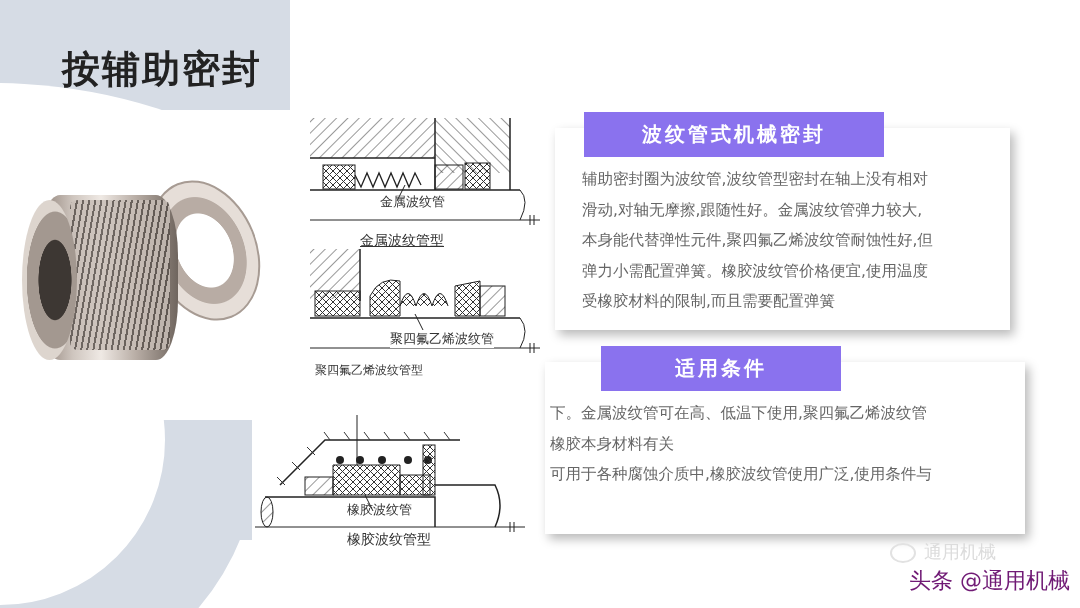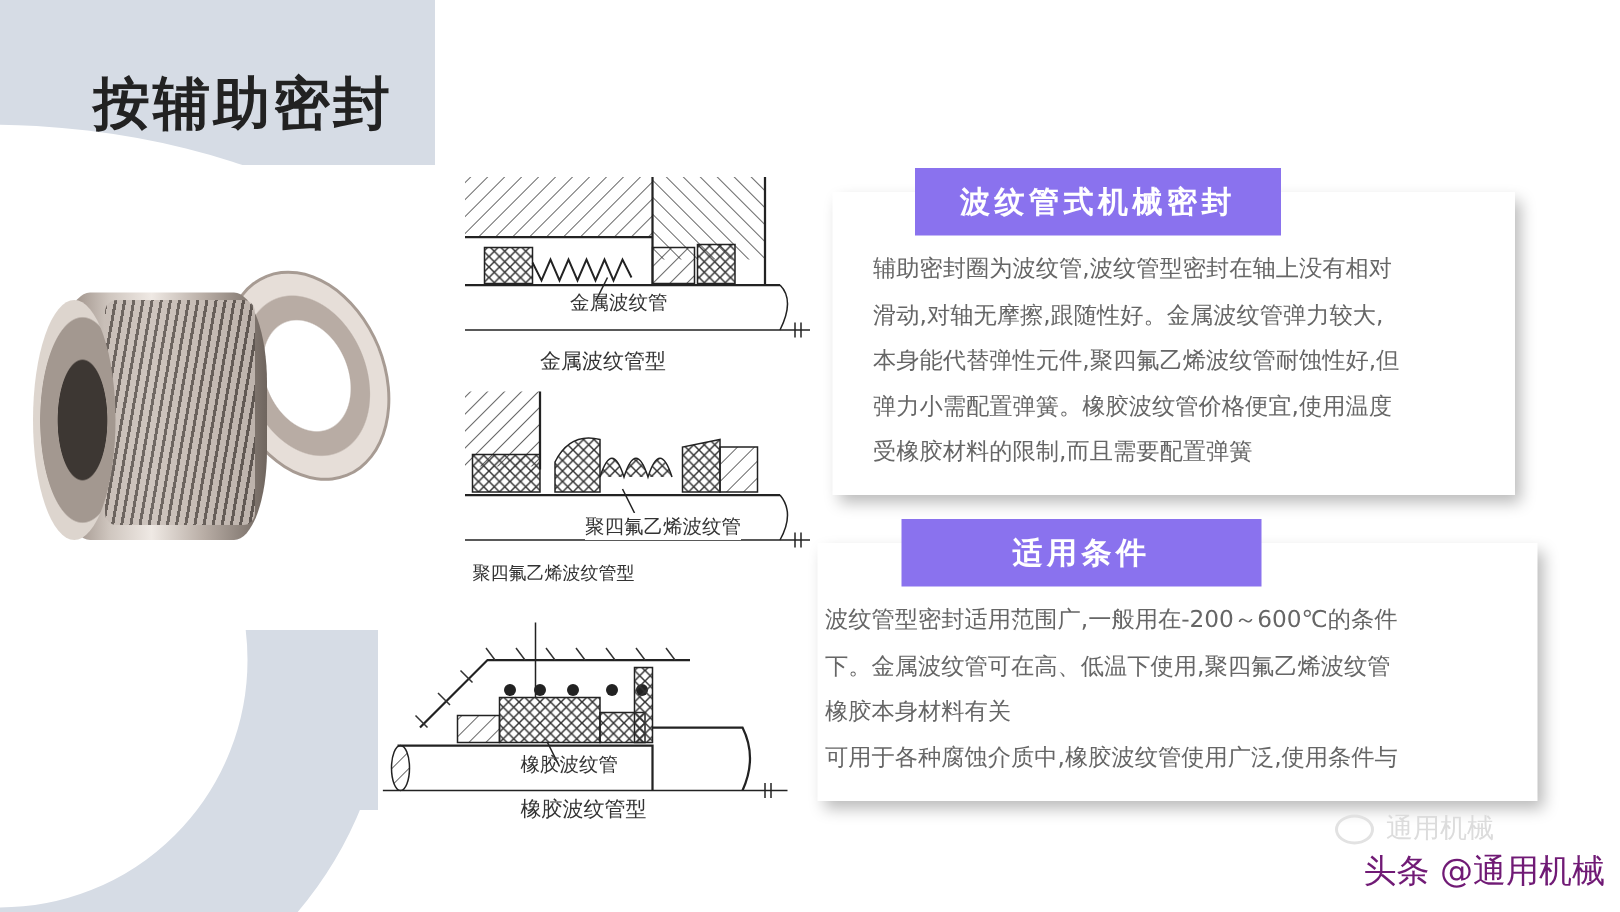--- a/index.html
+++ b/index.html
@@ -144,24 +144,24 @@
     <path d="M50 60 l6 12 l6 -14 l6 14 l6 -14 l6 14 l6 -14 l6 14 l6 -14 l6 14 l6 -14 l6 12" fill="none" stroke="#222" stroke-width="1.3"></path>
     <rect x="130" y="50" width="28" height="24" fill="url(#hatch)" stroke="#222"></rect>
     <rect x="160" y="48" width="25" height="26" fill="url(#cross)" stroke="#222"></rect>
     <line x1="5" y1="75" x2="215" y2="75" stroke="#222" stroke-width="1.5"></line>
     <path d="M215 75 q10 10 0 30" fill="none" stroke="#222"></path>
     <line x1="5" y1="105" x2="235" y2="105" stroke="#222" stroke-width="1"></line>
     <path d="M225 100 v10 M229 100 v10" stroke="#222"></path>
     <path d="M100 70 l-8 16" stroke="#222"></path>
   </svg>
   <span class="cap" style="left:75px; top:78px;">金属波纹管</span>
-  <span class="cap" style="left:55px; top:117px; font-size:14px;">金属波纹管型</span>
-</div>
-
-<div class="diagram" style="left:305px; top:258px; width:240px; height:140px;text-align:center;">
+  <span class="cap" style="left:55px; top:117px; font-size:14px;text-decoration:underline;">金属波纹管型</span>
+</div>
+
+<div class="diagram" style="left:305px; top:246px; width:240px; height:140px;text-align:center;">
   <svg viewBox="0 0 240 140">
     <rect x="5" y="3" width="50" height="50" fill="url(#hatch)"></rect>
     <line x1="55" y1="3" x2="55" y2="55" stroke="#222" stroke-width="1.5"></line>
     <rect x="10" y="45" width="45" height="25" fill="url(#cross)" stroke="#222"></rect>
     <path d="M65 70 L65 50 Q75 30 95 35 L95 70 Z" fill="url(#cross)" stroke="#222"></path>
     <path d="M95 60 q8 -25 16 0 q8 -25 16 0 q8 -25 16 0" fill="url(#cross)" stroke="#222"></path>
     <path d="M150 70 L150 40 L175 35 L175 70 Z" fill="url(#cross)" stroke="#222"></path>
     <rect x="175" y="40" width="25" height="30" fill="url(#hatch)" stroke="#222"></rect>
     <line x1="5" y1="72" x2="215" y2="72" stroke="#222" stroke-width="1.5"></line>
     <path d="M215 72 q10 12 0 30" fill="none" stroke="#222"></path>
@@ -200,25 +200,24 @@
 
 <div class="card" style="left:555px; top:128px; width:455px; height:202px;">
   <div class="card-body" style="left:27px; top:36px; width:420px;">
     <div>辅助密封圈为波纹管,波纹管型密封在轴上没有相对</div>
     <div>滑动,对轴无摩擦,跟随性好。金属波纹管弹力较大,</div>
     <div>本身能代替弹性元件,聚四氟乙烯波纹管耐蚀性好,但</div>
     <div>弹力小需配置弹簧。橡胶波纹管价格便宜,使用温度</div>
     <div>受橡胶材料的限制,而且需要配置弹簧</div>
   </div>
 </div>
-<div class="card-header" style="left:610px; top:112px; width:244px; height:45px;">波纹管式机械密封</div>
+<div class="card-header" style="left:584px; top:112px; width:300px; height:45px;">波纹管式机械密封</div>
 
 <div class="card" style="left:545px; top:362px; width:480px; height:172px;">
   <div class="card-body" style="left:5px; top:36px; width:470px;">
-    <div>波纹管型密封适用范围广,一般用在-200～600℃的条件</div>
     <div>下。金属波纹管可在高、低温下使用,聚四氟乙烯波纹管</div>
     <div>橡胶本身材料有关</div>
     <div>可用于各种腐蚀介质中,橡胶波纹管使用广泛,使用条件与</div>
   </div>
 </div>
 <div class="card-header" style="left:601px; top:346px; width:240px; height:45px;">适用条件</div>
 
 <div class="watermark-ghost">
   <span class="bubble"></span><span>通用机械</span>
 </div>

